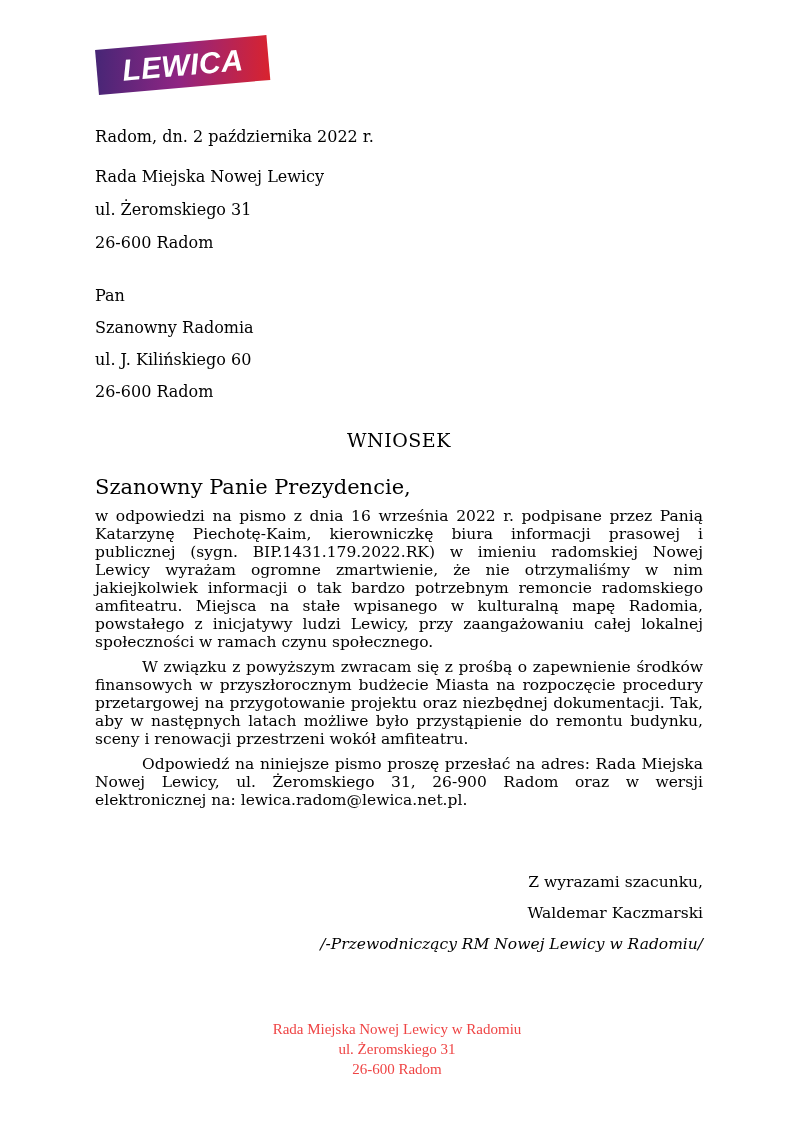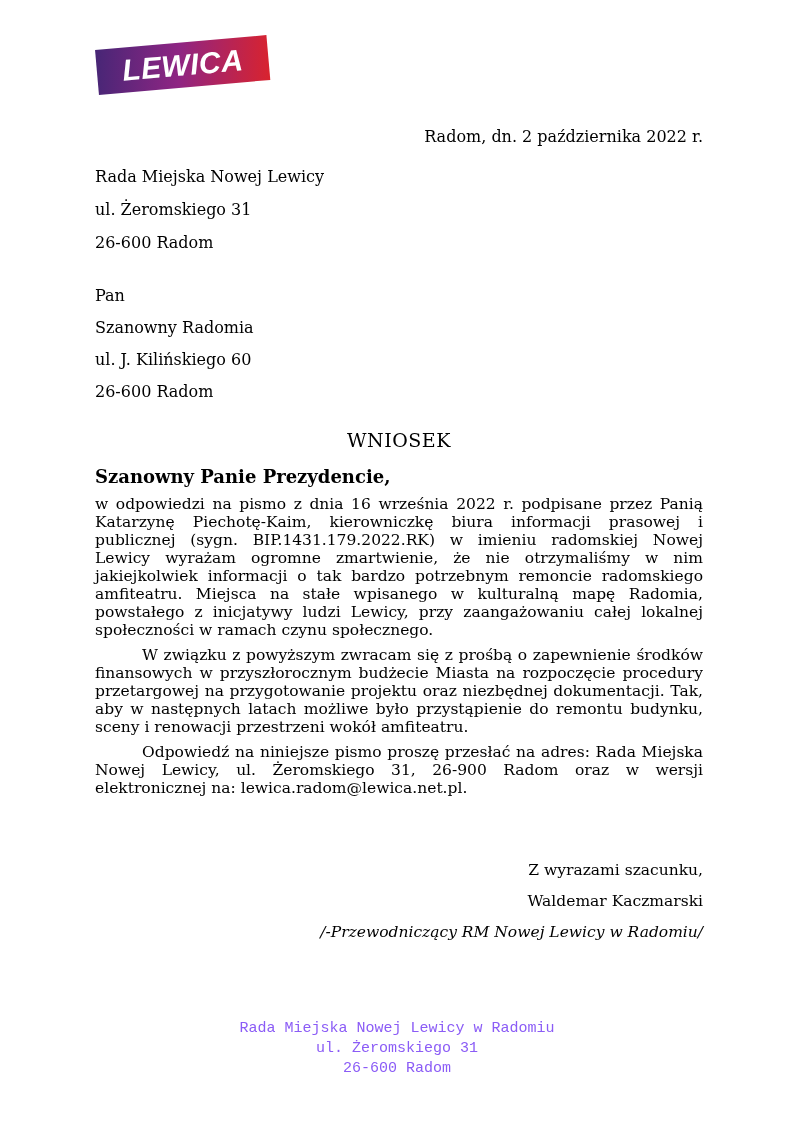--- a/index.html
+++ b/index.html
@@ -36,44 +36,43 @@
   }
   .logo-banner span {
     font-family: "Liberation Sans", sans-serif;
     font-weight: bold;
     font-style: italic;
     font-size: 30px;
     letter-spacing: 0.5px;
     color: #ffffff;
   }
   .date-line {
-    text-align: right;
+    text-align: left;
     font-size: 16px;
     line-height: 22px;
     margin-bottom: 12px;
   }
   .sender-block {
     font-size: 16px;
     line-height: 33px;
   }
   .recipient-block {
     font-size: 16px;
     line-height: 32px;
     margin-top: 21px;
   }
   .subject-title {
     text-align: center;
     font-size: 19px;
     letter-spacing: 0.5px;
     margin-top: 21px;
   }
   .salutation {
-    font-size: 18px;
-    margin-top: 15px;
-    font-weight: bold;
+    font-size: 21px;
+    margin-top: 24px;
   }
   p.body-par {
     font-size: 15.5px;
     line-height: 18px;
     text-align: justify;
     margin-top: 8px;
   }
   p.body-par.indented {
     text-indent: 47px;
     margin-top: 7px;
@@ -86,24 +85,24 @@
   }
   .closing-block .role {
     font-style: italic;
   }
   .footer-block {
     position: absolute;
     left: 0;
     right: 0;
     top: 1019px;
     text-align: center;
-    font-family: Liberation Mono, monospace;
+    font-family: Liberation Serif, serif;
     font-size: 15px;
     line-height: 20px;
-    color: #8b5cf6;
+    color: #ef4444;
   }
 </style>
 </head>
 <body>
 
 <div class="page">
   <div class="content">
 
     <div class="logo-wrap">
       <div class="logo-banner" id="logo-banner" style="background: linear-gradient(97deg, rgb(71, 38, 118) 0%, rgb(143, 37, 131) 48%, rgb(217, 35, 46) 100%);">

